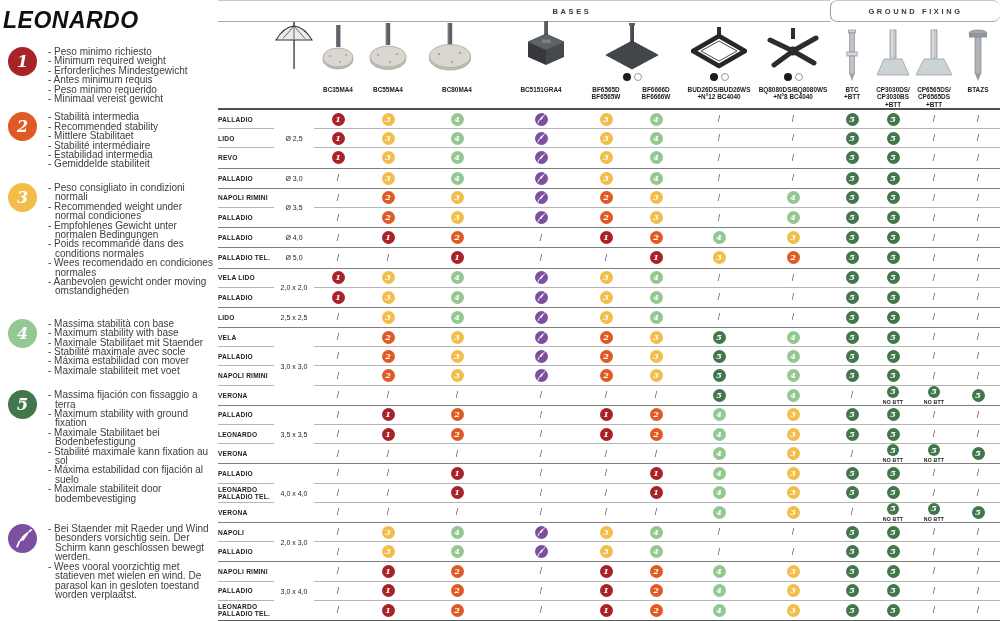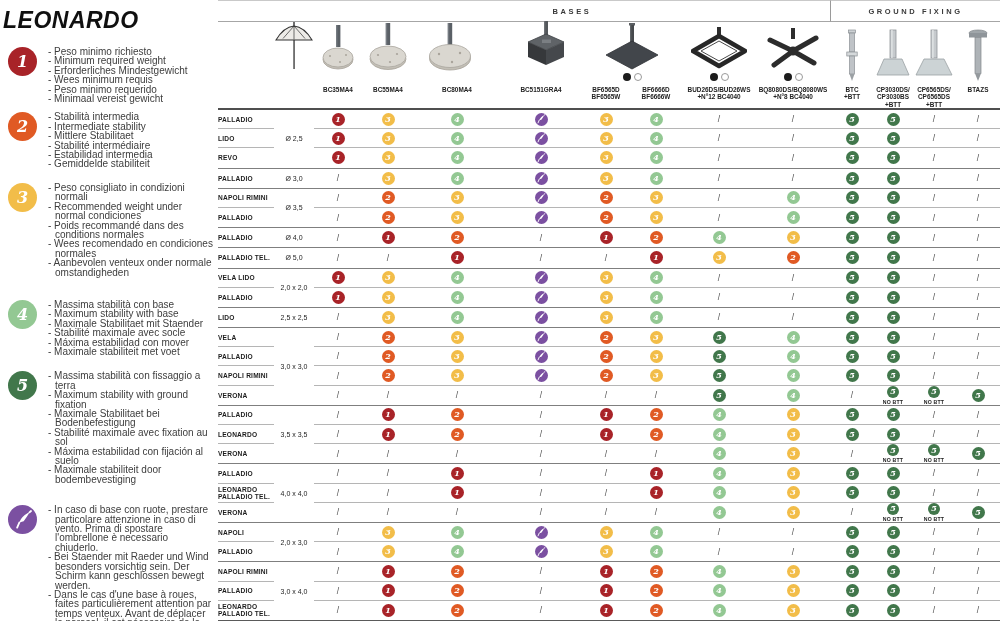--- a/index.html
+++ b/index.html
@@ -14,21 +14,21 @@
                   display:flex; align-items:center; justify-content:center; color:#fff;
                   font-family:"DejaVu Serif", serif; font-style:italic; font-weight:bold; font-size:16px; }
   .legend-lines { font-size:10px; line-height:9.4px; color:#3d3d3d; width:166px; padding-top:1px; }
   .legend-line { padding-left:7px; text-indent:-7px; }
 
   
   .stability-table { position:absolute; left:218px; top:0; width:782px; height:621px; }
   .sec-row { display:grid; grid-template-columns:96px 516px 170px; height:22px; }
   .sec-cell { border-bottom:1px solid #a6a6a6; border-top:1px solid #c9c9c9; display:flex; align-items:center; justify-content:center;
               font-size:7.5px; font-weight:bold; letter-spacing:2.6px; color:#3a3a3a; }
-  .sec-cell.gf { border-left:1px solid #9a9a9a; }
+  .sec-cell.gf { border-left:1px solid #9a9a9a;border-radius:7px; }
 
   .icon-row { display:flex; height:60px; align-items:flex-end; }
   .icon-cell { display:flex; flex-direction:column; align-items:center; justify-content:flex-end; }
   .w56{width:56px}.w40{width:40px}.w48{width:48px}.w52{width:52px}.w86{width:86px}
   .w82{width:82px}.w100{width:100px}.w74{width:74px}.w44{width:44px}.w38{width:38px}
   .pad-r14{padding-right:14px}.pad-l10{padding-left:10px}
   .dots { height:11px; display:flex; align-items:center; gap:3px; }
   .dot-b { width:8px; height:8px; border-radius:50%; background:#1c1c1c; }
   .dot-w { width:8px; height:8px; border-radius:50%; background:#fff; border:1px solid #9a9a9a; }
   .spacer11 { height:11px; }
@@ -56,79 +56,78 @@
 
   <aside class="legend-panel">
     <div class="page-title">LEONARDO</div>
     <div class="legend-items">
         <div class="legend-item" style="margin-bottom: 8px;">
           <div class="legend-badge" style="background: rgb(168, 35, 40);">1</div>
           <div class="legend-lines">
             <div class="legend-line">- Peso minimo richiesto</div>
             <div class="legend-line">- Minimum required weight</div>
             <div class="legend-line">- Erforderliches Mindestgewicht</div>
-            <div class="legend-line">- Wees minimum requis</div>
+            <div class="legend-line">- Antes minimum requis</div>
             <div class="legend-line">- Peso minimo requerido</div>
             <div class="legend-line">- Minimaal vereist gewicht</div>
           </div>
         </div>
         <div class="legend-item" style="margin-bottom: 13px;">
           <div class="legend-badge" style="background: rgb(224, 90, 36);">2</div>
           <div class="legend-lines">
             <div class="legend-line">- Stabilità intermedia</div>
-            <div class="legend-line">- Intermediate stability</div>
+            <div class="legend-line">- Recommended stability</div>
             <div class="legend-line">- Mittlere Stabilitaet</div>
             <div class="legend-line">- Stabilité intermédiaire</div>
             <div class="legend-line">- Estabilidad intermedia</div>
             <div class="legend-line">- Gemiddelde stabiliteit</div>
           </div>
         </div>
         <div class="legend-item" style="margin-bottom: 22px;">
           <div class="legend-badge" style="background: rgb(242, 189, 73);">3</div>
           <div class="legend-lines">
             <div class="legend-line">- Peso consigliato in condizioni normali</div>
             <div class="legend-line">- Recommended weight under normal condiciones</div>
+            <div class="legend-line">- Empfohlenes Gewicht unter normalen Bedingungen</div>
             <div class="legend-line">- Poids recommandé dans des conditions normales</div>
             <div class="legend-line">- Wees recomendado en condiciones normales</div>
-            <div class="legend-line">- Aanbevolen venteux onder normale omstandigheden</div>
+            <div class="legend-line">- Aanbevolen gewicht onder moving omstandigheden</div>
           </div>
         </div>
         <div class="legend-item" style="margin-bottom: 14px;">
           <div class="legend-badge" style="background: rgb(147, 200, 147);">4</div>
           <div class="legend-lines">
             <div class="legend-line">- Massima stabilità con base</div>
             <div class="legend-line">- Maximum stability with base</div>
             <div class="legend-line">- Maximale Stabilitaet mit Staender</div>
             <div class="legend-line">- Stabilité maximale avec socle</div>
             <div class="legend-line">- Máxima estabilidad con mover</div>
             <div class="legend-line">- Maximale stabiliteit met voet</div>
           </div>
         </div>
         <div class="legend-item" style="margin-bottom: 20px;">
           <div class="legend-badge" style="background: rgb(65, 119, 75);">5</div>
           <div class="legend-lines">
-            <div class="legend-line">- Massima stabilità con fissaggio a terra</div>
+            <div class="legend-line">- Massima fijación con fissaggio a terra</div>
             <div class="legend-line">- Maximum stability with ground fixation</div>
             <div class="legend-line">- Maximale Stabilitaet bei Bodenbefestigung</div>
-            <div class="legend-line">- Stabilité maximale avec fixation au sol</div>
+            <div class="legend-line">- Stabilité maximale kann fixation au sol</div>
             <div class="legend-line">- Máxima estabilidad con fijación al suelo</div>
             <div class="legend-line">- Maximale stabiliteit door bodembevestiging</div>
           </div>
         </div>
         <div class="legend-item" style="margin-bottom: 0px;">
           <div class="legend-badge" style="background: rgb(123, 80, 161);">
             <svg width="20" height="20" viewBox="0 0 12 12">
               <path d="M9.9 1.4 C7.2 2.4 4.9 4.7 3.8 7.5 L6.4 6.8 C7.7 5 9 3.2 9.9 1.4 Z" fill="#fff"></path>
               <path d="M3.8 7.5 L2.5 10.6 M9.9 1.4 L10.8 0.6" stroke="#fff" stroke-width="1.1" stroke-linecap="round" fill="none"></path>
             </svg>
           </div>
           <div class="legend-lines">
-            <div class="legend-line">- In caso di base con ruote, prestare particolare attenzione in caso di vento. Prima di spostare l'ombrellone è necessario chiuderlo.</div>
             <div class="legend-line">- Bei Staender mit Raeder und Wind besonders vorsichtig sein. Der Schirm kann geschlossen bewegt werden.</div>
-            <div class="legend-line">- Dans le cas d'une base à roues, faites particulièrement attention par temps venteux. Avant de déplacer le parasol, il est nécessaire de le fermer.</div>
             <div class="legend-line">- Wees vooral voorzichtig met statieven met wielen en wind. De parasol kan in gesloten toestand worden verplaatst.</div>
           </div>
         </div>
       </div>
   </aside>
 
   <main class="stability-table">
 
     <div class="sec-row">
       <div class="sec-cell"></div>

